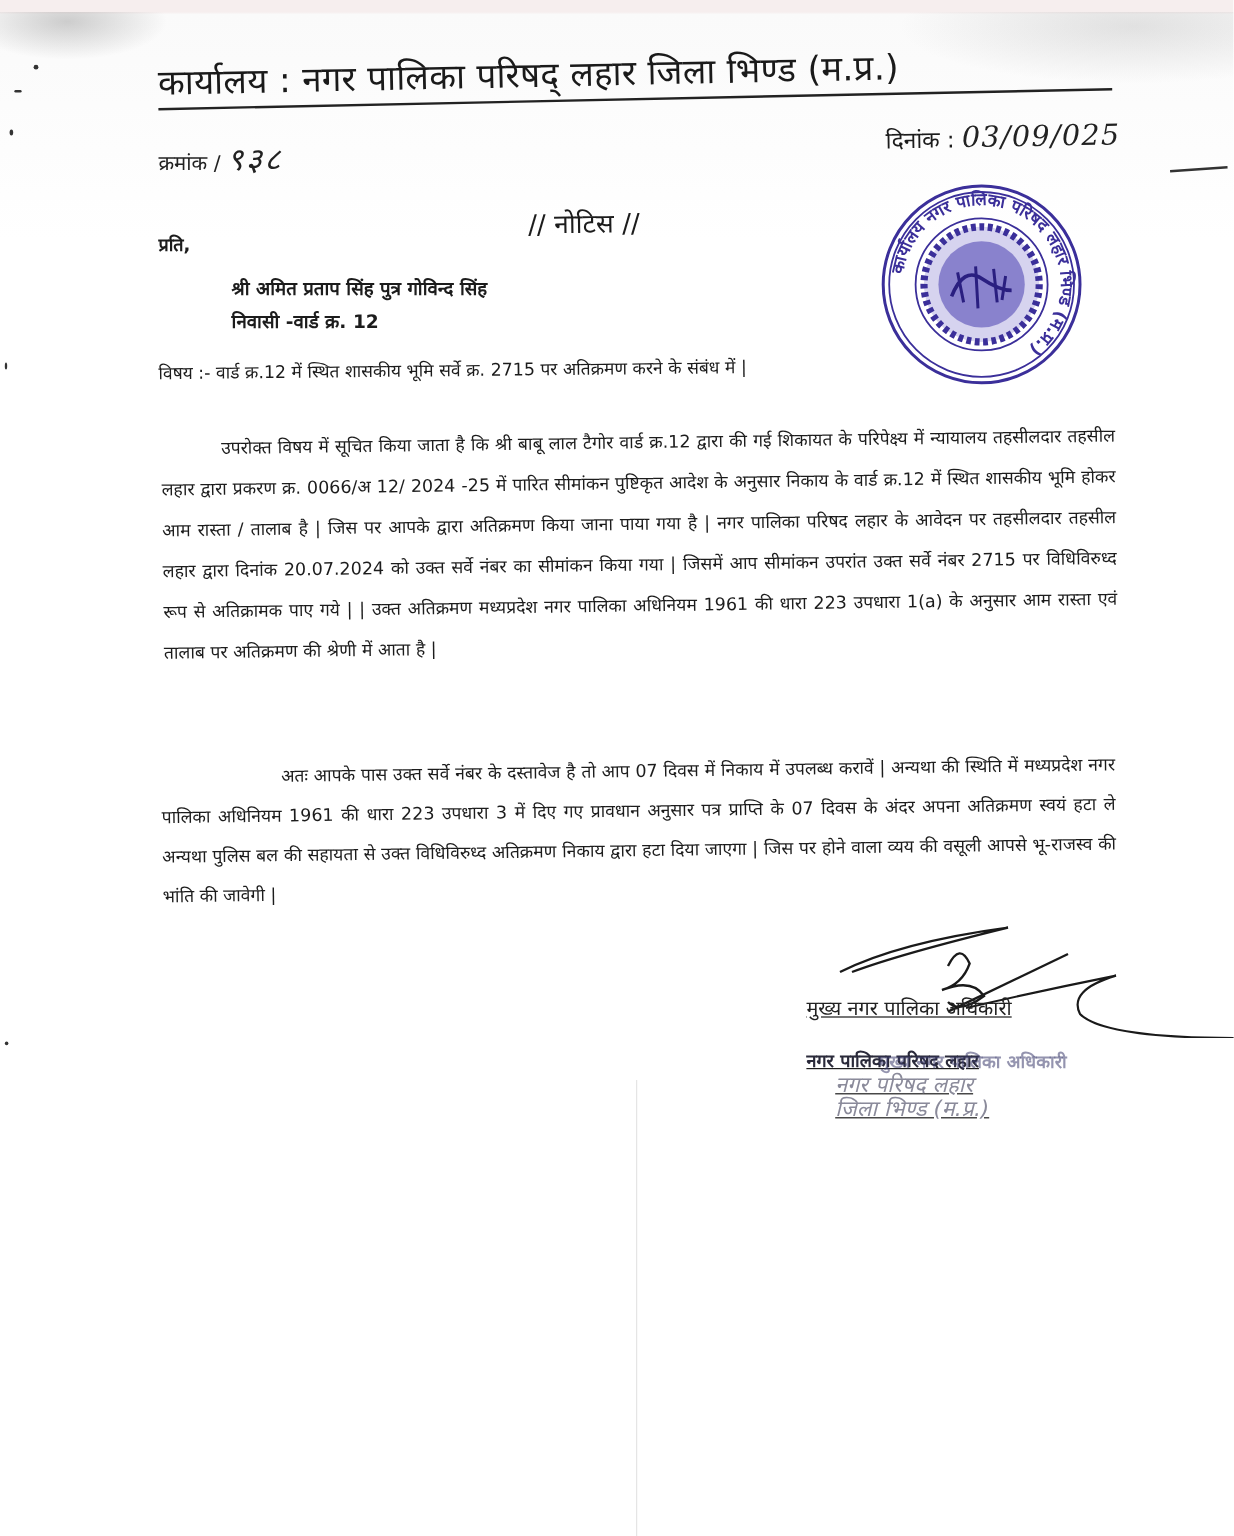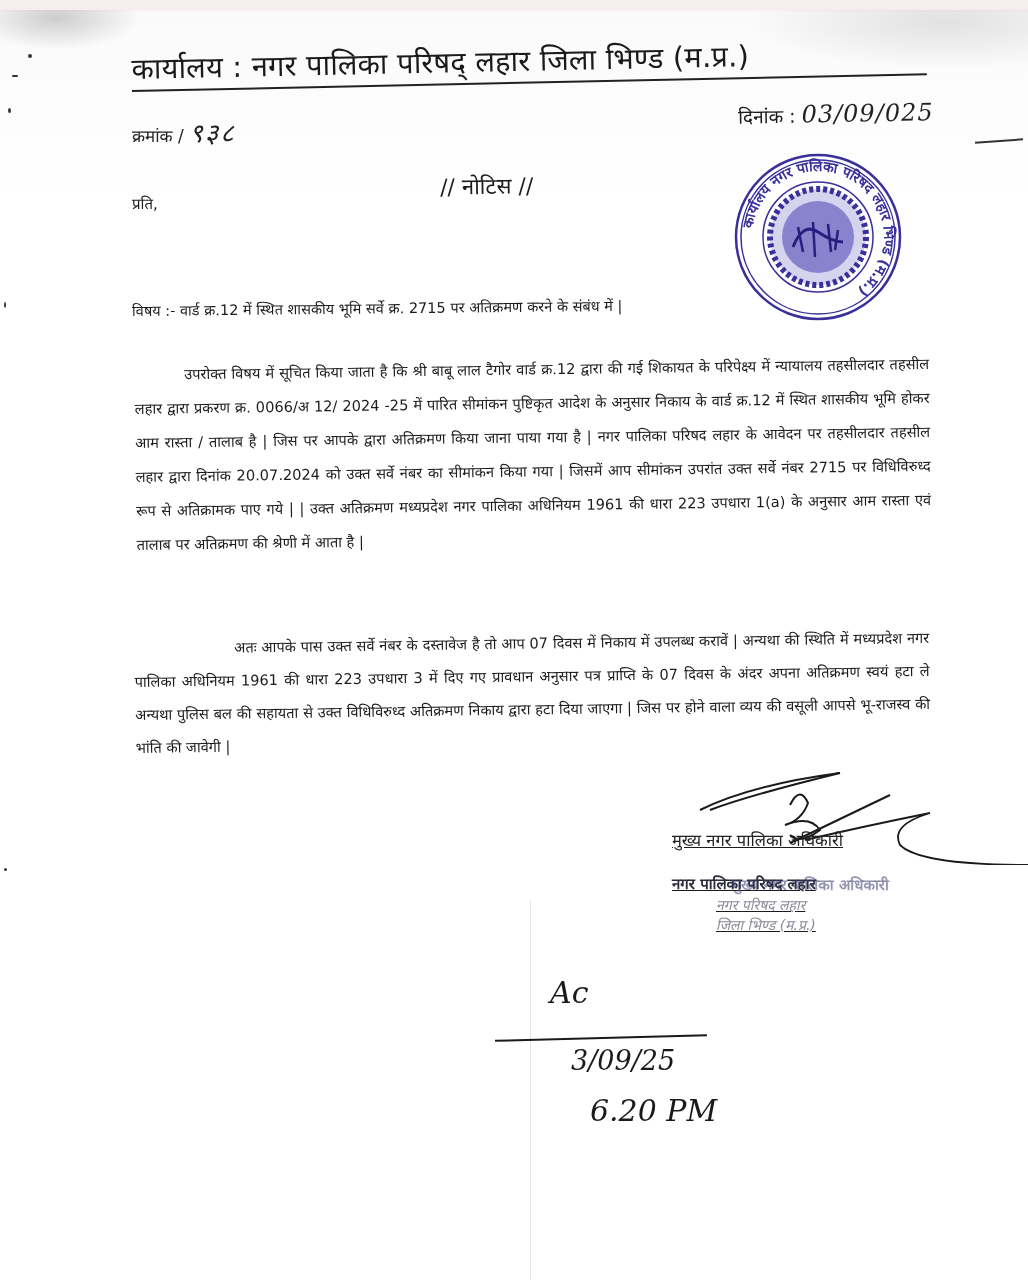--- a/index.html
+++ b/index.html
@@ -59,21 +59,21 @@
   .dinank-dash {
     position: absolute; left: 975px; top: 140px; width: 48px; height: 2px;
     background: #333; transform: rotate(-4deg);
   }
 
   .notice-title {
     position: absolute; left: 440px; top: 170px; font-size: 22px; font-weight: 500;
     white-space: nowrap; transform: rotate(-0.8deg);
   }
   .prati {
-    position: absolute; left: 132px; top: 193px; font-size: 15px; font-weight: normal;
+    position: absolute; left: 132px; top: 193px; font-size: 15px; font-weight: bold;
   }
   .addressee {
     position: absolute; left: 193px; top: 228px; font-size: 15.5px; font-weight: bold;
     line-height: 27px; white-space: nowrap;
   }
 
   .seal {
     position: absolute; left: 733px; top: 152px; width: 170px; height: 170px;
   }
 
@@ -91,21 +91,21 @@
   .para2 { top: 632px; line-height: 33px; }
 
   .signature-svg { position: absolute; left: 690px; top: 765px; width: 340px; height: 100px; }
   .sign-block { position: absolute; left: 672px; top: 828px; white-space: nowrap; text-decoration: underline; }
   .sign-title { font-size: 16.5px; font-weight: 500; color: #222; }
   .sign-stamp-1 { position: relative; font-size: 15px; font-weight: bold; color: #2a2a3a; margin-top: 22px; }
   .sign-stamp-1 .overlay {
     position: absolute; left: 60px; top: 1px; color: rgba(60,60,110,0.55); font-weight: bold;
   }
   .sign-stamp-2 {
-    font-size: 14px; color: #8a8a9a; margin-left: 44px; margin-top: 2px; font-style: italic; line-height: 20px;
+    font-size: 18px; color: #8a8a9a; margin-left: 24px; margin-top: 2px; font-style: italic; line-height: 20px;
   }
 
   .receipt { position: absolute; left: 495px; top: 975px; width: 260px; height: 180px; }
   .receipt .initials {
     position: absolute; left: 55px; top: 0; font-family: "DejaVu Serif", serif;
     font-style: italic; font-size: 30px; color: #1a1a1a;
   }
   .receipt .line {
     position: absolute; left: 0; top: 62px; width: 212px; height: 2px; background: #1a1a1a;
     transform: rotate(-1.5deg);
@@ -159,20 +159,22 @@
     <path d="M65 75 L70 100 M80 70 L82 105 M95 72 L98 100 M105 78 L102 98" stroke="#2a1f80" stroke-width="2.5" fill="none"></path>
     <text font-family="DejaVu Sans, sans-serif" font-size="14" font-weight="bold" fill="#3b2f9a">
       <textPath href="#sealArc" startOffset="2%">कार्यालय नगर पालिका परिषद लहार भिण्ड (म.प्र.)</textPath>
     </text>
   </svg>
 
   <div class="notice-title">// नोटिस //</div>
 
   <div class="prati">प्रति,</div>
   <div class="addressee">
+    <div>श्री अमित प्रताप सिंह पुत्र गोविन्द सिंह</div>
+    <div>निवासी -वार्ड क्र. 12</div>
   </div>
 
   <div class="subject">विषय :- वार्ड क्र.12 में स्थित शासकीय भूमि सर्वे क्र. 2715 पर अतिक्रमण करने के संबंध में |</div>
 
   <div class="para para1">
     <span class="indent"></span><span>उपरोक्त विषय में सूचित किया जाता है कि श्री बाबू लाल टैगोर वार्ड क्र.12 द्वारा की गई शिकायत के परिपेक्ष्य में न्यायालय तहसीलदार तहसील लहार द्वारा प्रकरण क्र. 0066/अ 12/ 2024 -25 में पारित सीमांकन पुष्टिकृत आदेश के अनुसार निकाय के वार्ड क्र.12 में स्थित शासकीय भूमि होकर आम रास्ता / तालाब है | जिस पर आपके द्वारा अतिक्रमण किया जाना पाया गया है | नगर पालिका परिषद लहार के आवेदन पर तहसीलदार तहसील लहार द्वारा दिनांक 20.07.2024 को उक्त सर्वे नंबर का सीमांकन किया गया | जिसमें आप सीमांकन उपरांत उक्त सर्वे नंबर 2715 पर विधिविरुध्द रूप से अतिक्रामक पाए गये | | उक्त अतिक्रमण मध्यप्रदेश नगर पालिका अधिनियम 1961 की धारा 223 उपधारा 1(a) के अनुसार आम रास्ता एवं तालाब पर अतिक्रमण की श्रेणी में आता है |</span>
   </div>
   <div class="para para2">
     <span class="indent" style="width:100px"></span><span>अतः आपके पास उक्त सर्वे नंबर के दस्तावेज है तो आप 07 दिवस में निकाय में उपलब्ध करावें | अन्यथा की स्थिति में मध्यप्रदेश नगर पालिका अधिनियम 1961 की धारा 223 उपधारा 3 में दिए गए प्रावधान अनुसार पत्र प्राप्ति के 07 दिवस के अंदर अपना अतिक्रमण स्वयं हटा ले अन्यथा पुलिस बल की सहायता से उक्त विधिविरुध्द अतिक्रमण निकाय द्वारा हटा दिया जाएगा | जिस पर होने वाला व्यय की वसूली आपसे भू-राजस्व की भांति की जावेगी |</span>
   </div>
@@ -189,19 +191,13 @@
     <div class="sign-stamp-1">
       <span>नगर पालिका परिषद लहार</span>
       <span class="overlay">मुख्य नगर पालिका अधिकारी</span>
     </div>
     <div class="sign-stamp-2">
       <div>नगर परिषद लहार</div>
       <div>जिला भिण्ड (म.प्र.)</div>
     </div>
   </div>
 
-  <div class="receipt">
-    <div class="initials">Ac</div>
-    <div class="line"></div>
-    <div class="date">3/09/25</div>
-    <div class="time">6.20 PM</div>
-  </div>
 </div>
 
 </body></html>

